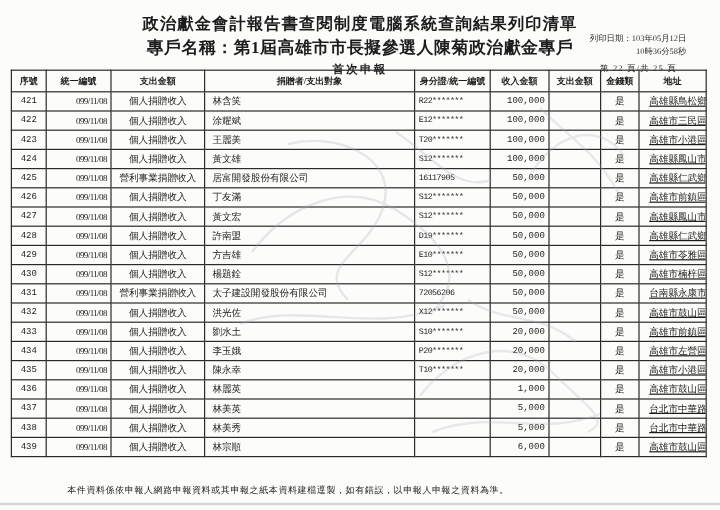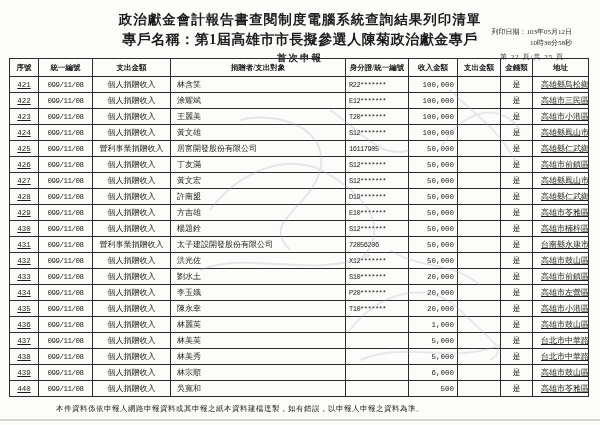--- a/index.html
+++ b/index.html
@@ -40,22 +40,22 @@
   table, th, td { border: 1px solid #2b2b2b; }
   table { border-width: 1.5px; }
   th {
     font-size: 7.5px; font-weight: bold; text-align: center;
     height: 17px; padding: 0 1px; white-space: nowrap; overflow: hidden;
   }
   td {
     height: 15px; padding: 0 3px; white-space: nowrap; overflow: hidden;
     font-size: 8px; vertical-align: middle;
   }
-  td.c-seq   { text-align: center; font-family: "Liberation Mono", monospace; font-size: 7.5px; text-decoration: underline; }
-  td.c-date  { text-align: center; font-family: Liberation Mono, monospace; font-size: 7.5px; letter-spacing: -0.5px; }
+  td.c-seq   { text-align: center; font-family: "Liberation Mono", monospace; font-size: 7.5px; }
+  td.c-date  { text-align: right; font-family: Liberation Serif, serif; font-size: 7.5px; letter-spacing: -0.5px; }
   td.c-cat   { text-align: center; }
   td.c-donor { text-align: left; padding-left: 6px; margin-top: 48px; }
   td.c-id    { text-align: left; font-family: "Liberation Mono", monospace; font-size: 7px; letter-spacing: -0.5px; }
   td.c-in    { text-align: right; font-family: "Liberation Mono", monospace; font-size: 7.5px; }
   td.c-out   { text-align: right; }
   td.c-money { text-align: center; }
   td.c-addr  { text-align: right; padding-left: 8px; text-decoration: underline; }
 
   
   .foot-note {
@@ -316,31 +316,20 @@
       <td class="c-seq">439</td>
       <td class="c-date">099/11/08</td>
       <td class="c-cat">個人捐贈收入</td>
       <td class="c-donor">林宗順</td>
       <td class="c-id"></td>
       <td class="c-in">6,000</td>
       <td class="c-out"></td>
       <td class="c-money">是</td>
       <td class="c-addr">高雄市鼓山區</td>
     </tr>
-          <tr>
-      <td class="c-seq">440</td>
-      <td class="c-date">099/11/08</td>
-      <td class="c-cat">個人捐贈收入</td>
-      <td class="c-donor">吳寬和</td>
-      <td class="c-id"></td>
-      <td class="c-in">500</td>
-      <td class="c-out"></td>
-      <td class="c-money">是</td>
-      <td class="c-addr">高雄市苓雅區</td>
-    </tr>
         </tbody>
     </table>
   </div>
 
   <div class="foot-note">本件資料係依申報人網路申報資料或其申報之紙本資料建檔逕製，如有錯誤，以申報人申報之資料為準。</div>
   <div class="scan-edge-line"></div>
 
   <svg class="stamp" style="left:180px; top:90px;" width="260" height="230" viewBox="0 0 260 230">
     <g fill="none" stroke="#a8adb8" stroke-width="2" opacity="0.55">
       <path d="M30 120 C 60 80, 110 60, 150 85 S 210 140, 180 170"></path>

